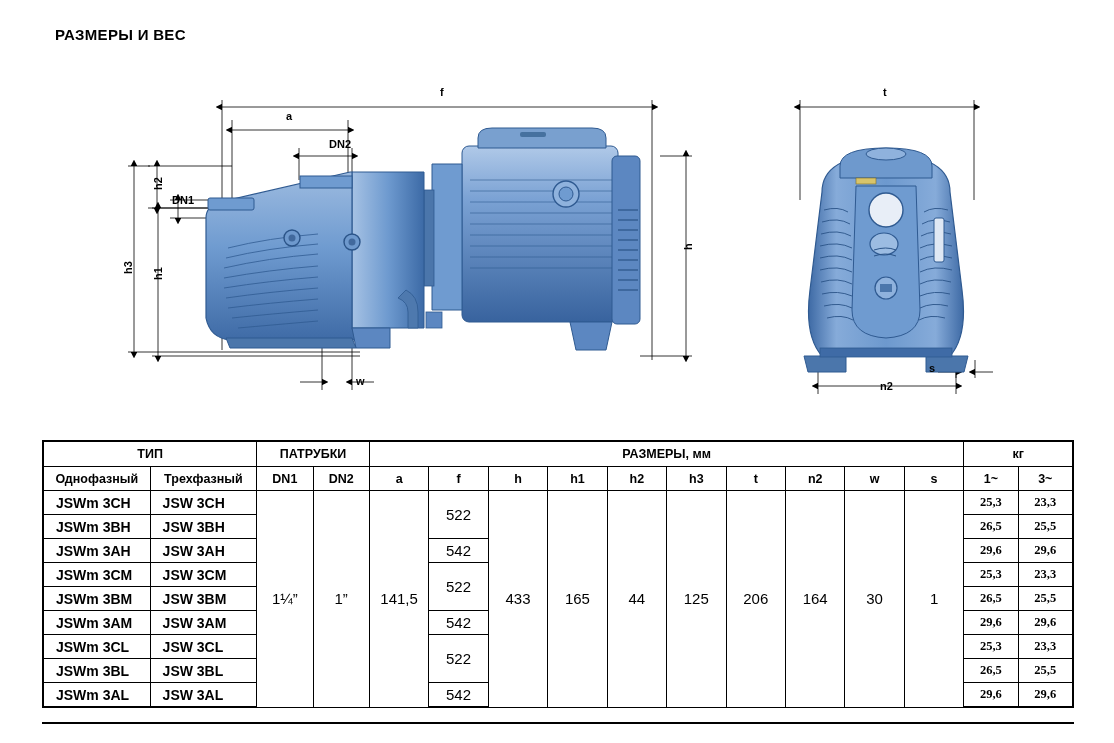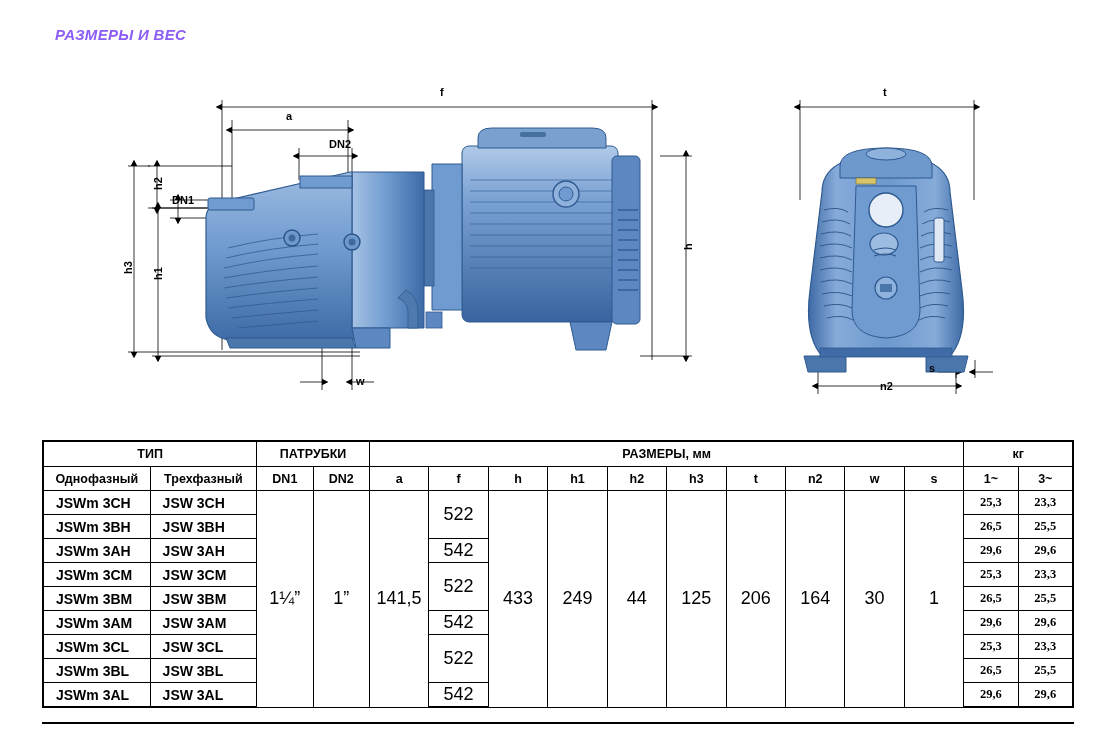--- a/index.html
+++ b/index.html
@@ -14,23 +14,22 @@
     color: #000;
     position: relative;
     overflow: hidden;
   }
   .page-title {
     position: absolute;
     left: 55px;
     top: 26px;
     font-size: 15px;
     font-weight: bold;
-    color: #8b5cf6;
+    color: #000000;
     letter-spacing: 0.3px;
-    font-style: italic;
   }
 
   
   .drawing {
     position: absolute;
     left: 0;
     top: 60px;
     width: 1114px;
     height: 370px;
   }
@@ -72,21 +71,21 @@
   table.specs .hdr-group {
     height: 24px;
   }
   table.specs .model {
     font-weight: bold;
     font-size: 14px;
     text-align: left;
     padding-left: 12px;
   }
   table.specs .numcell {
-    font-size: 18px;
+    font-size: 15px;
   }
   table.specs .weight {
     font-weight: bold;
     font-size: 12.5px;
     font-family: Liberation Serif, serif;
   }
   .tbl-outer-top { border-top: 2px solid #000 !important; }
   .tbl-outer-bottom { border-bottom: 2px solid #000 !important; }
   .tbl-outer-left { border-left: 2px solid #000 !important; }
   .tbl-outer-right { border-right: 2px solid #000 !important; }
@@ -365,21 +364,21 @@
     <tbody>
 
       <tr>
         <td class="model tbl-outer-left">JSWm 3CH</td>
         <td class="model">JSW 3CH</td>
         <td class="numcell" rowspan="9">1¼”</td>
         <td class="numcell" rowspan="9">1”</td>
         <td class="numcell" rowspan="9">141,5</td>
         <td class="numcell" rowspan="2">522</td>
         <td class="numcell" rowspan="9">433</td>
-        <td class="numcell" rowspan="9">249</td>
+        <td class="numcell" rowspan="9">165</td>
         <td class="numcell" rowspan="9">44</td>
         <td class="numcell" rowspan="9">125</td>
         <td class="numcell" rowspan="9">206</td>
         <td class="numcell" rowspan="9">164</td>
         <td class="numcell" rowspan="9">30</td>
         <td class="numcell" rowspan="9">1</td>
         <td class="weight">25,3</td>
         <td class="weight tbl-outer-right">23,3</td>
       </tr>
 

